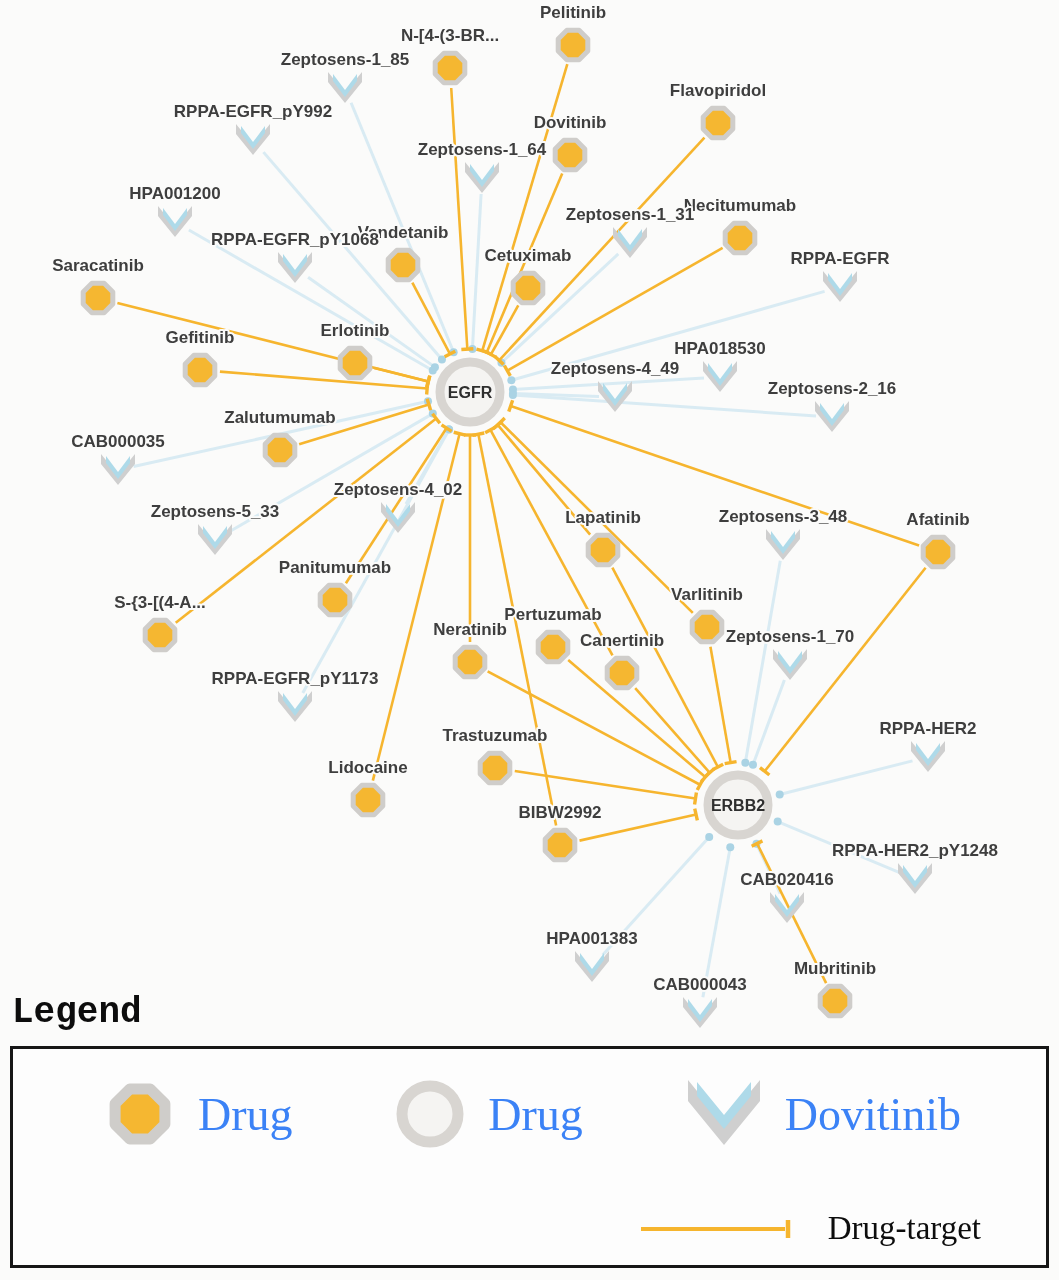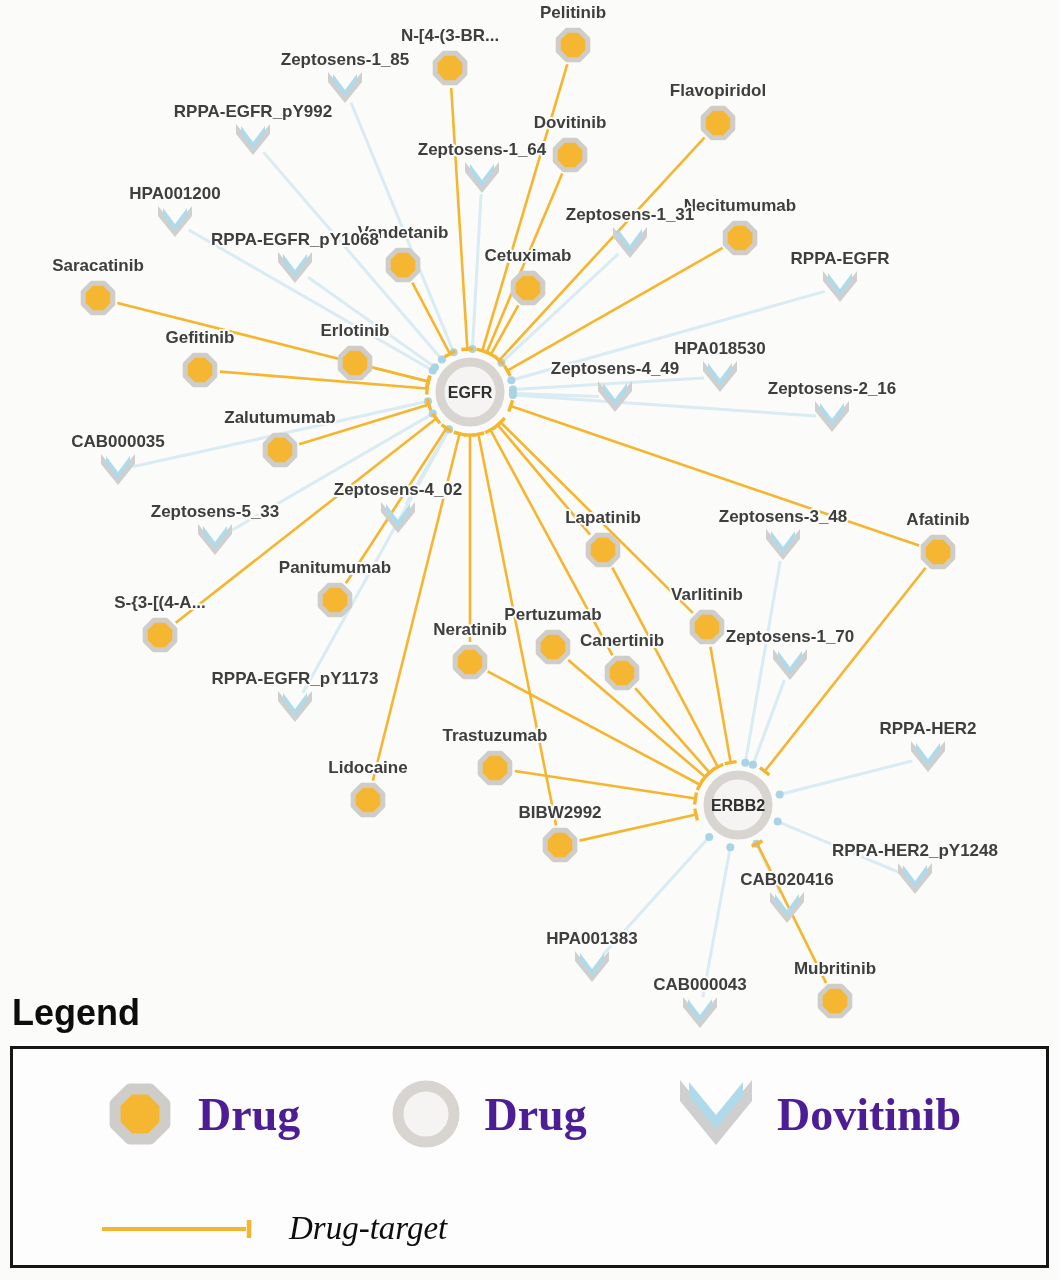--- a/index.html
+++ b/index.html
@@ -10,33 +10,33 @@
   .nlabel {
     font-family:"Liberation Sans", sans-serif; font-weight:700; font-size:17px;
     fill:#3e3e3e; stroke:#fbfbfa; stroke-width:4px; paint-order:stroke; stroke-linejoin:round;
   }
   .glabel {
     font-family:"Liberation Sans", sans-serif; font-weight:700; font-size:16px;
     fill:#2e2e2e;
   }
   .legend-title {
     position:absolute; left:12px; top:992px;
-    font-family:Liberation Sans, sans-serif; font-weight:700; font-size:36px; color:#0d0d0d;
+    font-family:Liberation Mono, monospace; font-weight:700; font-size:36px; color:#0d0d0d;
   }
   .legend-box {
     position:absolute; left:10px; top:1046px; width:1039px; height:222px;
     border:3px solid #161616; background:#fdfdfd;
     display:flex; flex-direction:column; justify-content:space-between;
     padding:20px 55px 18px 85px;
   }
   .legend-row { display:flex; align-items:center; }
   .legend-row-nodes { justify-content:space-between; padding-right:30px; }
-  .legend-row-edges { justify-content:flex-start; padding-right:10px;font-style:italic; }
+  .legend-row-edges { justify-content:flex-end; padding-right:10px; }
   .legend-item { display:flex; align-items:center; gap:16px; }
-  .li-label { font-family:"Liberation Serif", serif; font-size:46px; color:#4c1d95;font-weight:bold; }
+  .li-label { font-family:"Liberation Serif", serif; font-size:46px; color:#3b82f6; }
   .legend-edge-label { font-family:"Liberation Serif", serif; font-size:33px; color:#0d0d0d; }
 </style>
 </head>
 <body>
 
 <div class="page">
 
   <svg id="network" width="1059" height="1280" viewBox="0 0 1059 1280">
       <g>
         <g>

